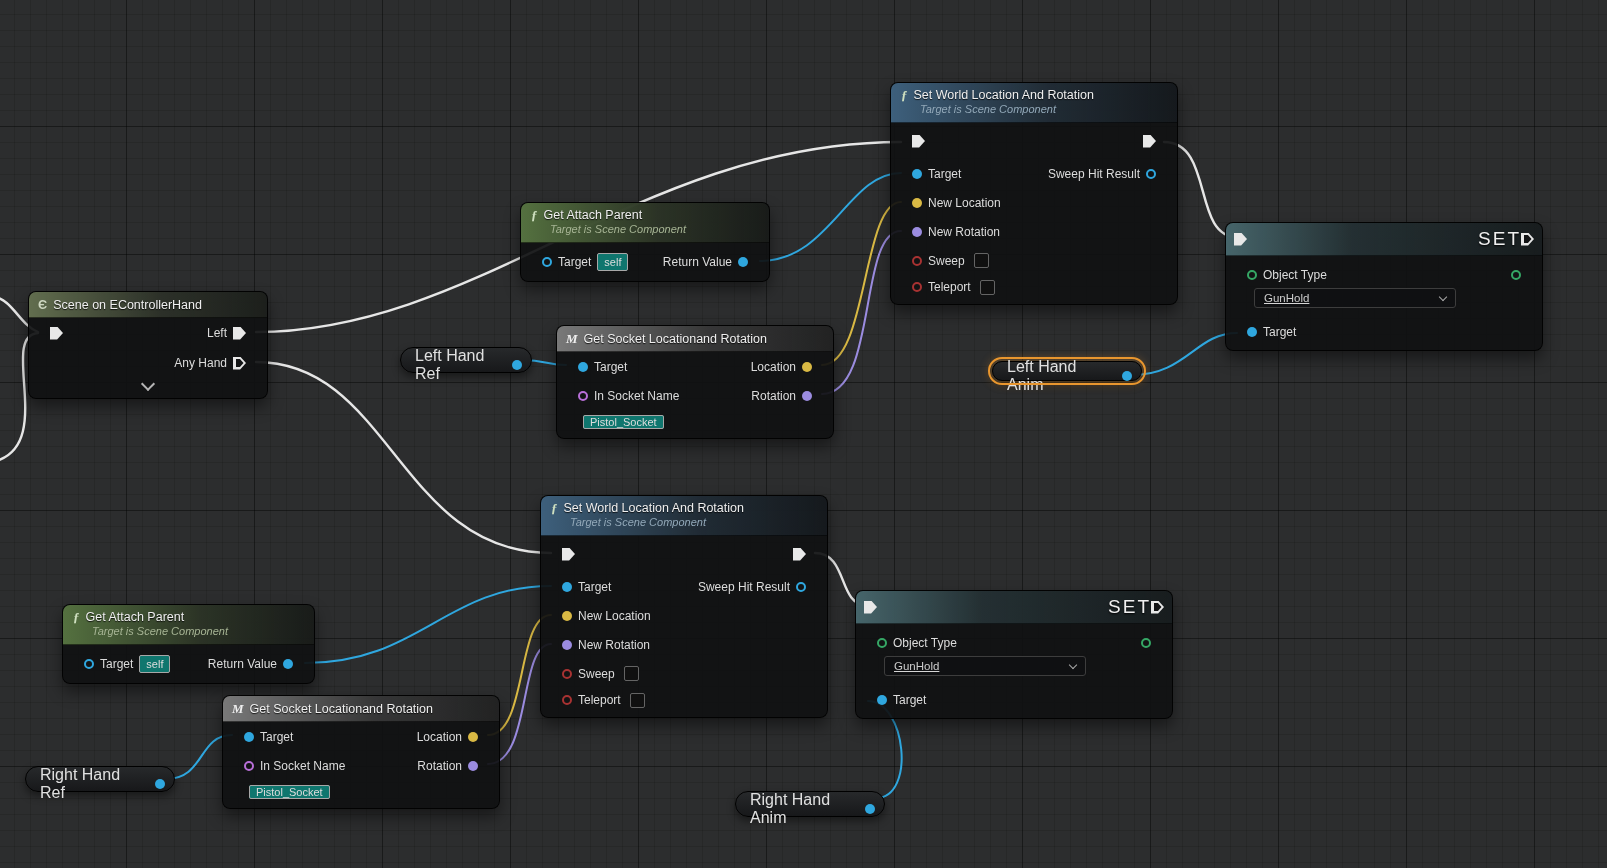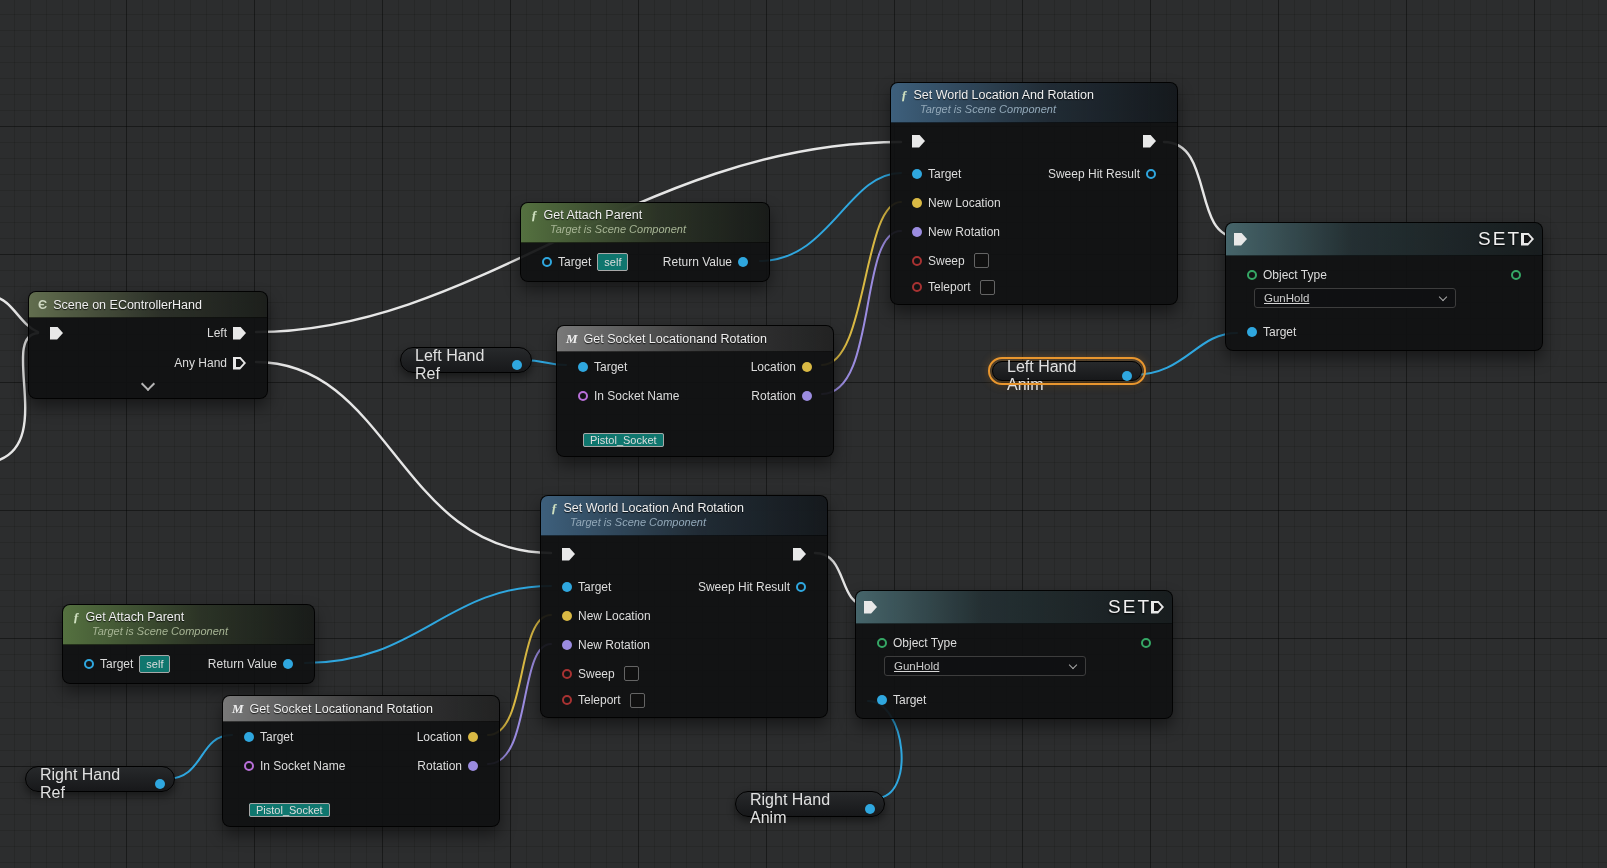--- a/index.html
+++ b/index.html
@@ -53,21 +53,21 @@
   .c-obj{--c:#2fa7df;} .c-vec{--c:#d9b944;} .c-rot{--c:#9b8ce0;}
   .c-bool{--c:#a83232;} .c-name{--c:#b86fd8;} .c-enum{--c:#5aa85a;} .c-otype{--c:#35a765;}
   .x{position:relative;width:13px;height:13px;flex:0 0 auto;}
   .x::before{content:"";position:absolute;inset:0;background:#e8e8e8;
     clip-path:polygon(0 0,55% 0,100% 50%,55% 100%,0 100%);}
   .x.h::after{content:"";position:absolute;inset:2.5px;background:#131415;
     clip-path:polygon(0 0,55% 0,100% 50%,55% 100%,0 100%);}
   .cb{width:13px;height:13px;border:1px solid #646464;background:#101010;border-radius:2px;flex:0 0 auto;margin-left:3px;}
   .fld{background:#0f766e;border:1px solid #a8a8a8;border-radius:2px;
     padding:0 6px;font-size:11px;line-height:16px;color:#dddddd;white-space:nowrap;}
-  .fldrow{padding:2px 7px 8px 26px;margin-top:18px;}
+  .fldrow{padding:2px 7px 8px 26px;}
   .chevrow{display:flex;justify-content:center;align-items:flex-start;height:20px;}
   .chev{display:inline-block;width:8px;height:8px;border-right:2px solid #b5b5b5;
     border-bottom:2px solid #b5b5b5;transform:rotate(45deg);margin-top:1px;}
   .chev.sm{width:5px;height:5px;border-width:1.5px;border-color:#a9a9a9;margin-top:-2px;}
   .ddrow{padding:2px 7px 0 28px;text-decoration:underline;}
   .dd{display:flex;align-items:center;justify-content:space-between;width:202px;
     background:#0f1012;border:1px solid #3d3d3d;border-radius:3px;
     padding:3px 9px;font-size:11.5px;color:#cccccc;box-sizing:border-box;}
   .pill{position:absolute;z-index:2;display:flex;align-items:center;justify-content:flex-end;gap:15px;
     background:linear-gradient(to bottom,#27292b,#17181a);border:1px solid #000;

